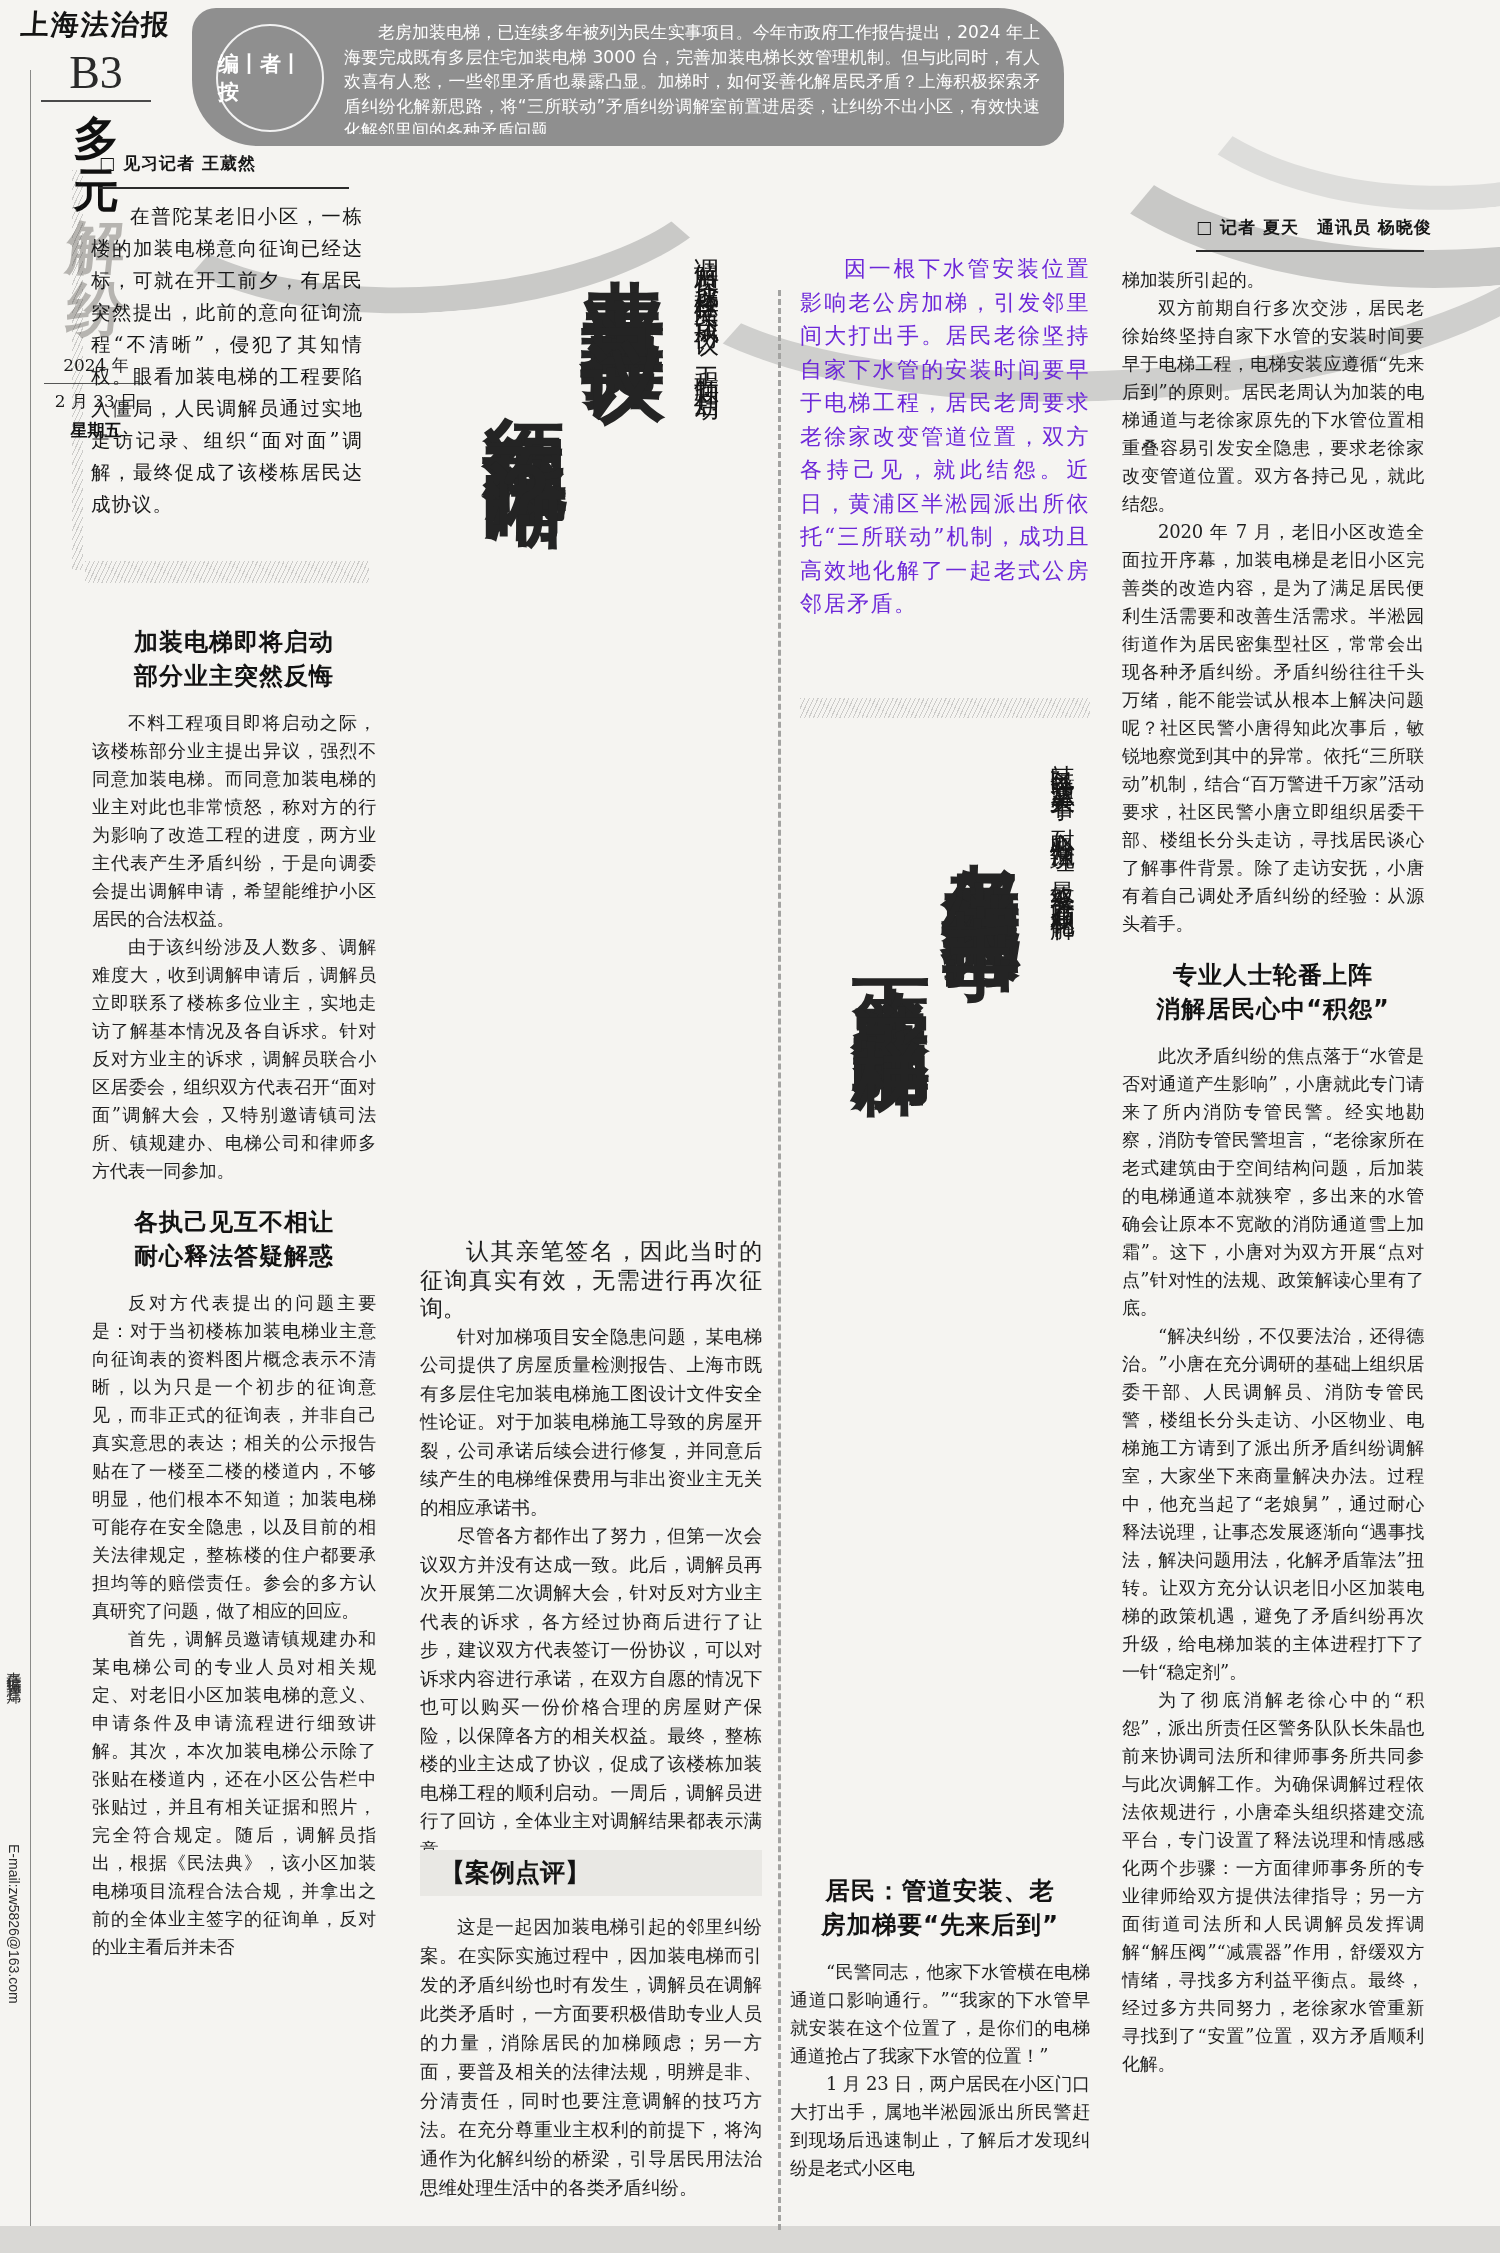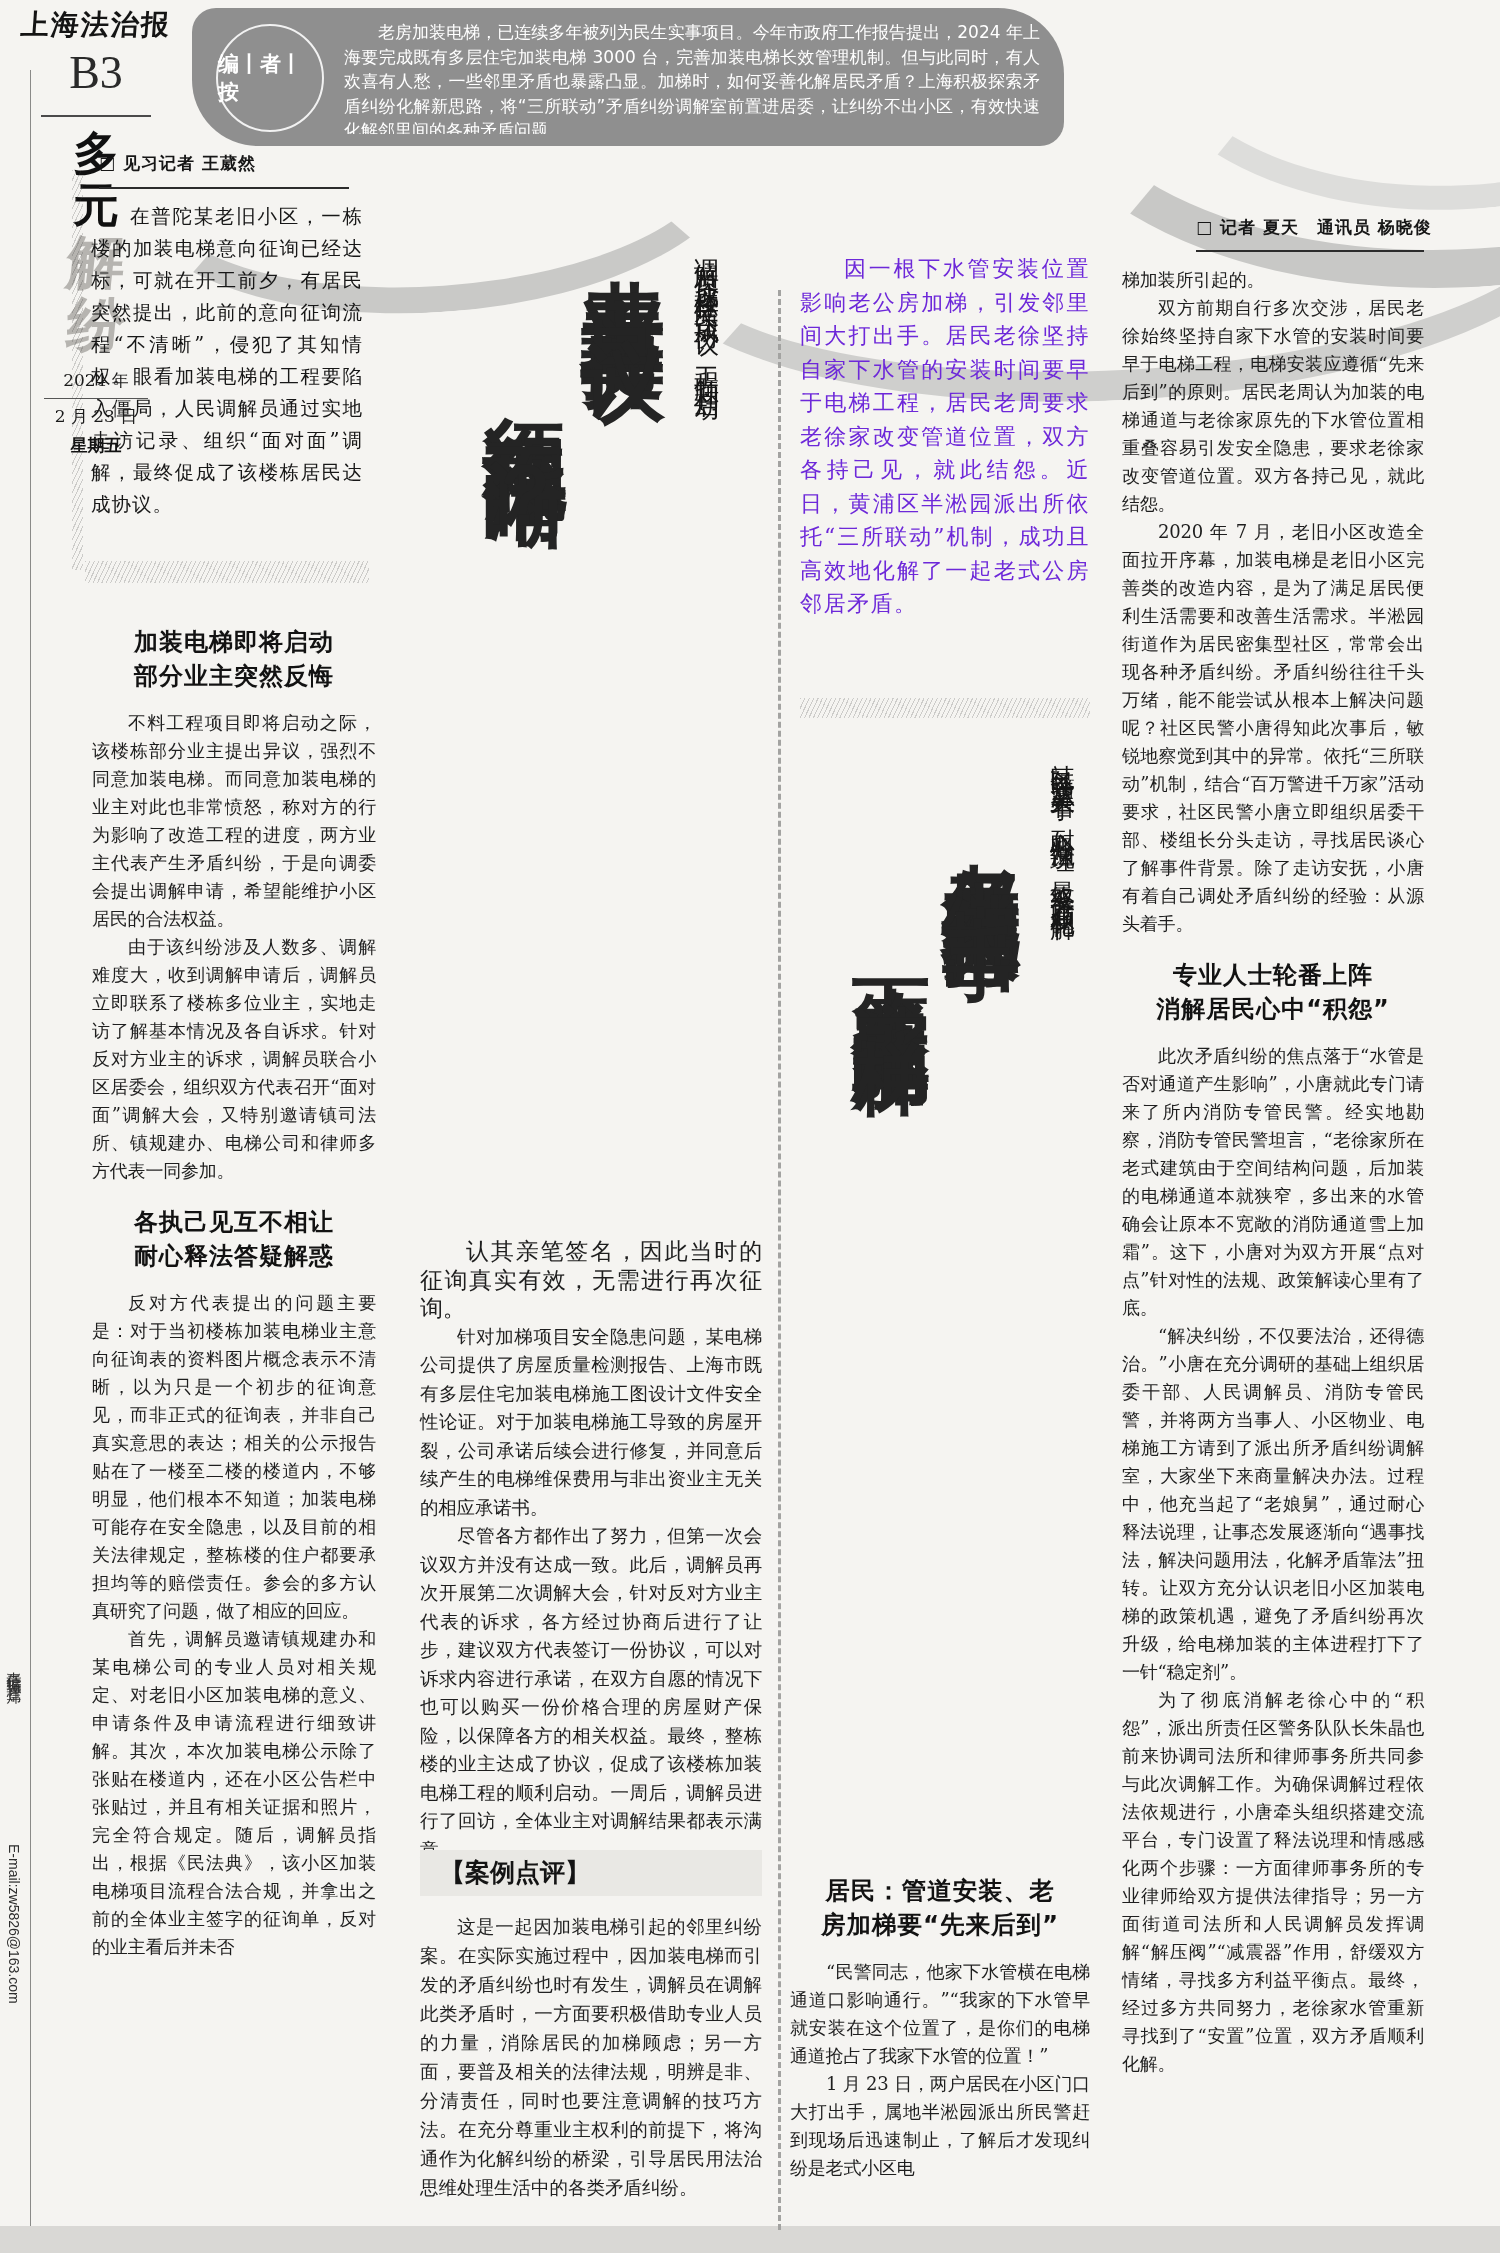--- a/index.html
+++ b/index.html
@@ -27,21 +27,21 @@
   <div class="sw" style="left:1010px;top:-270px;width:860px;height:480px;border:38px solid transparent;border-bottom-color:#c8c8c6;transform:rotate(-5deg);"></div>
   <div class="sw" style="left:1120px;top:-240px;width:660px;height:400px;border:24px solid transparent;border-bottom-color:#dddddb;transform:rotate(-6deg);"></div>
   <div class="sw" style="left:130px;top:40px;width:560px;height:220px;border:26px solid transparent;border-bottom-color:#c9c9c7;transform:rotate(-4deg);"></div>
   <div class="sw" style="left:640px;top:60px;width:900px;height:280px;border:30px solid transparent;border-bottom-color:#cfcfcd;transform:rotate(-3deg);"></div>
 
   <div class="abs" style="left:30px;top:70px;width:0;height:2156px;border-left:1px solid #8a8a88;"></div>
   <div class="abs" style="left:0;top:2226px;width:1500px;height:27px;background:#d9d8d5;"></div>
 
   <div class="abs" style="left:10px;top:6px;width:172px;">
     <div style="font-weight:900;font-size:28px;letter-spacing:2px;color:#141414;text-align:center;transform:skewX(-4deg);">上海法治报</div>
-    <div style="font-family:'Liberation Serif','DejaVu Serif',serif;font-size:46px;color:#2a2a2a;text-align:center;width:110px;margin:2px auto 0;border-bottom:2px solid #4a4a4a;padding-bottom:16px;">B3</div>
+    <div style="font-family:'Liberation Serif','DejaVu Serif',serif;font-size:46px;color:#2a2a2a;text-align:center;width:110px;margin:2px auto 0;border-bottom:2px solid #4a4a4a;padding-bottom:1px;">B3</div>
     <div style="height:10px;"></div>
     <div style="font-family:'DejaVu Sans','Liberation Sans',sans-serif;font-weight:900;font-size:46px;line-height:52px;text-align:center;color:#101010;">多</div>
     <div style="font-family:'DejaVu Sans','Liberation Sans',sans-serif;font-weight:900;font-size:46px;line-height:52px;text-align:center;color:#101010;">元</div>
     <div style="font-size:58px;line-height:62px;text-align:center;color:#b6b4b0;font-weight:bold;transform:skewX(-6deg);">解</div>
     <div style="font-size:58px;line-height:62px;text-align:center;color:#b6b4b0;font-weight:bold;transform:skewX(-6deg);">纷</div>
     <div style="height:14px;"></div>
     <div style="font-size:17px;text-align:center;color:#1a1a1a;">2024 年</div>
     <div style="width:104px;margin:6px auto;border-top:1px solid #555;"></div>
     <div style="font-size:17px;text-align:center;color:#1a1a1a;">2 月 23 日</div>
     <div style="font-size:17px;font-weight:bold;text-align:center;color:#111;margin-top:6px;">星期五</div>
@@ -116,17 +116,17 @@
   <div class="rule abs" style="left:1196px;top:250px;width:228px;"></div>
   <div class="abs" style="left:1122px;top:266px;width:302px;">
     <p class="para" style="text-indent:0;">梯加装所引起的。</p>
     <p class="para">双方前期自行多次交涉，居民老徐始终坚持自家下水管的安装时间要早于电梯工程，电梯安装应遵循“先来后到”的原则。居民老周认为加装的电梯通道与老徐家原先的下水管位置相重叠容易引发安全隐患，要求老徐家改变管道位置。双方各持己见，就此结怨。</p>
     <p class="para">2020 年 7 月，老旧小区改造全面拉开序幕，加装电梯是老旧小区完善类的改造内容，是为了满足居民便利生活需要和改善生活需求。半淞园街道作为居民密集型社区，常常会出现各种矛盾纠纷。矛盾纠纷往往千头万绪，能不能尝试从根本上解决问题呢？社区民警小唐得知此次事后，敏锐地察觉到其中的异常。依托“三所联动”机制，结合“百万警进千万家”活动要求，社区民警小唐立即组织居委干部、楼组长分头走访，寻找居民谈心了解事件背景。除了走访安抚，小唐有着自己调处矛盾纠纷的经验：从源头着手。</p>
     <div class="sec-h" style="margin:20px 0 16px;">
       <div>专业人士轮番上阵</div>
       <div>消解居民心中“积怨”</div>
     </div>
     <p class="para">此次矛盾纠纷的焦点落于“水管是否对通道产生影响”，小唐就此专门请来了所内消防专管民警。经实地勘察，消防专管民警坦言，“老徐家所在老式建筑由于空间结构问题，后加装的电梯通道本就狭窄，多出来的水管确会让原本不宽敞的消防通道雪上加霜”。这下，小唐对为双方开展“点对点”针对性的法规、政策解读心里有了底。</p>
-    <p class="para">“解决纠纷，不仅要法治，还得德治。”小唐在充分调研的基础上组织居委干部、人民调解员、消防专管民警，并将两方当事人、小区物业、电梯施工方请到了派出所矛盾纠纷调解室，大家坐下来商量解决办法。过程中，他充当起了“老娘舅”，通过耐心释法说理，让事态发展逐渐向“遇事找法，解决问题用法，化解矛盾靠法”扭转。让双方充分认识老旧小区加装电梯的政策机遇，避免了矛盾纠纷再次升级，给电梯加装的主体进程打下了一针“稳定剂”。</p>
+    <p class="para">“解决纠纷，不仅要法治，还得德治。”小唐在充分调研的基础上组织居委干部、人民调解员、消防专管民警，楼组长分头走访、小区物业、电梯施工方请到了派出所矛盾纠纷调解室，大家坐下来商量解决办法。过程中，他充当起了“老娘舅”，通过耐心释法说理，让事态发展逐渐向“遇事找法，解决问题用法，化解矛盾靠法”扭转。让双方充分认识老旧小区加装电梯的政策机遇，避免了矛盾纠纷再次升级，给电梯加装的主体进程打下了一针“稳定剂”。</p>
     <p class="para">为了彻底消解老徐心中的“积怨”，派出所责任区警务队队长朱晶也前来协调司法所和律师事务所共同参与此次调解工作。为确保调解过程依法依规进行，小唐牵头组织搭建交流平台，专门设置了释法说理和情感感化两个步骤：一方面律师事务所的专业律师给双方提供法律指导；另一方面街道司法所和人民调解员发挥调解“解压阀”“减震器”作用，舒缓双方情绪，寻找多方利益平衡点。最终，经过多方共同努力，老徐家水管重新寻找到了“安置”位置，双方矛盾顺利化解。</p>
   </div>
 
 </div>
 
 </body></html>

